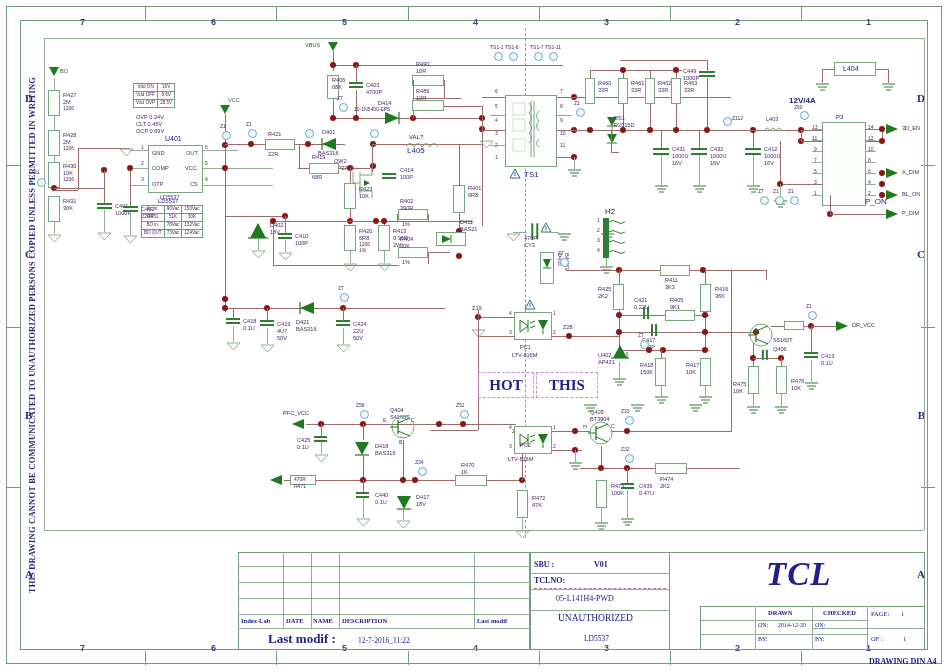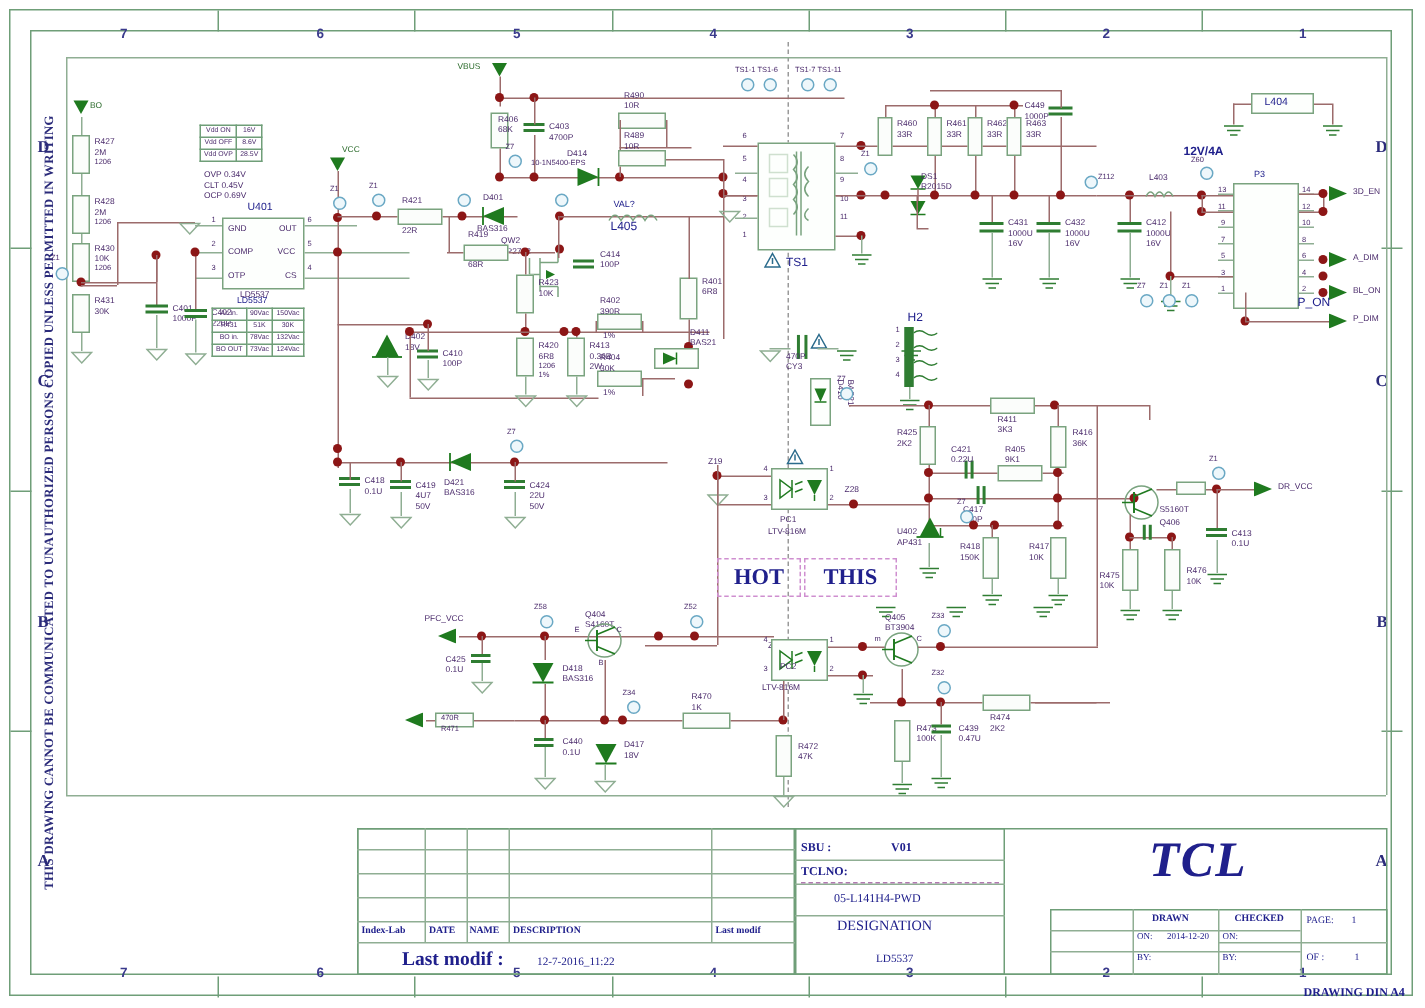--- a/index.html
+++ b/index.html
@@ -1217,21 +1217,21 @@
 
   <div class="tb" style="left:530px;top:552px;width:140px;height:98px;"></div>
   <div class="wireg h" style="left:530px;top:573px;width:140px;"></div>
   <div class="wireg h" style="left:530px;top:589px;width:140px;"></div>
   <div class="wireg h" style="left:530px;top:610px;width:140px;"></div>
   <div class="tbt" style="left:534px;top:560px;font-size:8px;font-weight:bold;">SBU :</div>
   <div class="tbt" style="left:594px;top:560px;font-size:8px;font-weight:bold;">V01</div>
   <div class="tbt" style="left:534px;top:576px;font-size:8px;font-weight:bold;">TCLNO:</div>
   <div class="dash" style="left:534px;top:588px;width:132px;"></div>
   <div class="tbt" style="left:556px;top:594px;font-size:8px;">05-L141H4-PWD</div>
-  <div class="tbt" style="left:558px;top:613px;font-size:9.5px;">DESIGNATION</div>
+  <div class="tbt" style="left:558px;top:613px;font-size:9.5px;">UNAUTHORIZED</div>
   <div class="tbt" style="left:584px;top:634px;font-size:7.5px;">LD5537</div>
 
   <div class="tcl" style="left:766px;top:556px;">TCL</div>
 
   <div class="tb" style="left:700px;top:606px;width:225px;height:44px;"></div>
   <div class="wireg v" style="left:755px;top:606px;height:44px;"></div>
   <div class="wireg v" style="left:812px;top:606px;height:44px;"></div>
   <div class="wireg v" style="left:867px;top:606px;height:44px;"></div>
   <div class="wireg h" style="left:700px;top:620px;width:167px;"></div>
   <div class="wireg h" style="left:700px;top:634px;width:167px;"></div>

